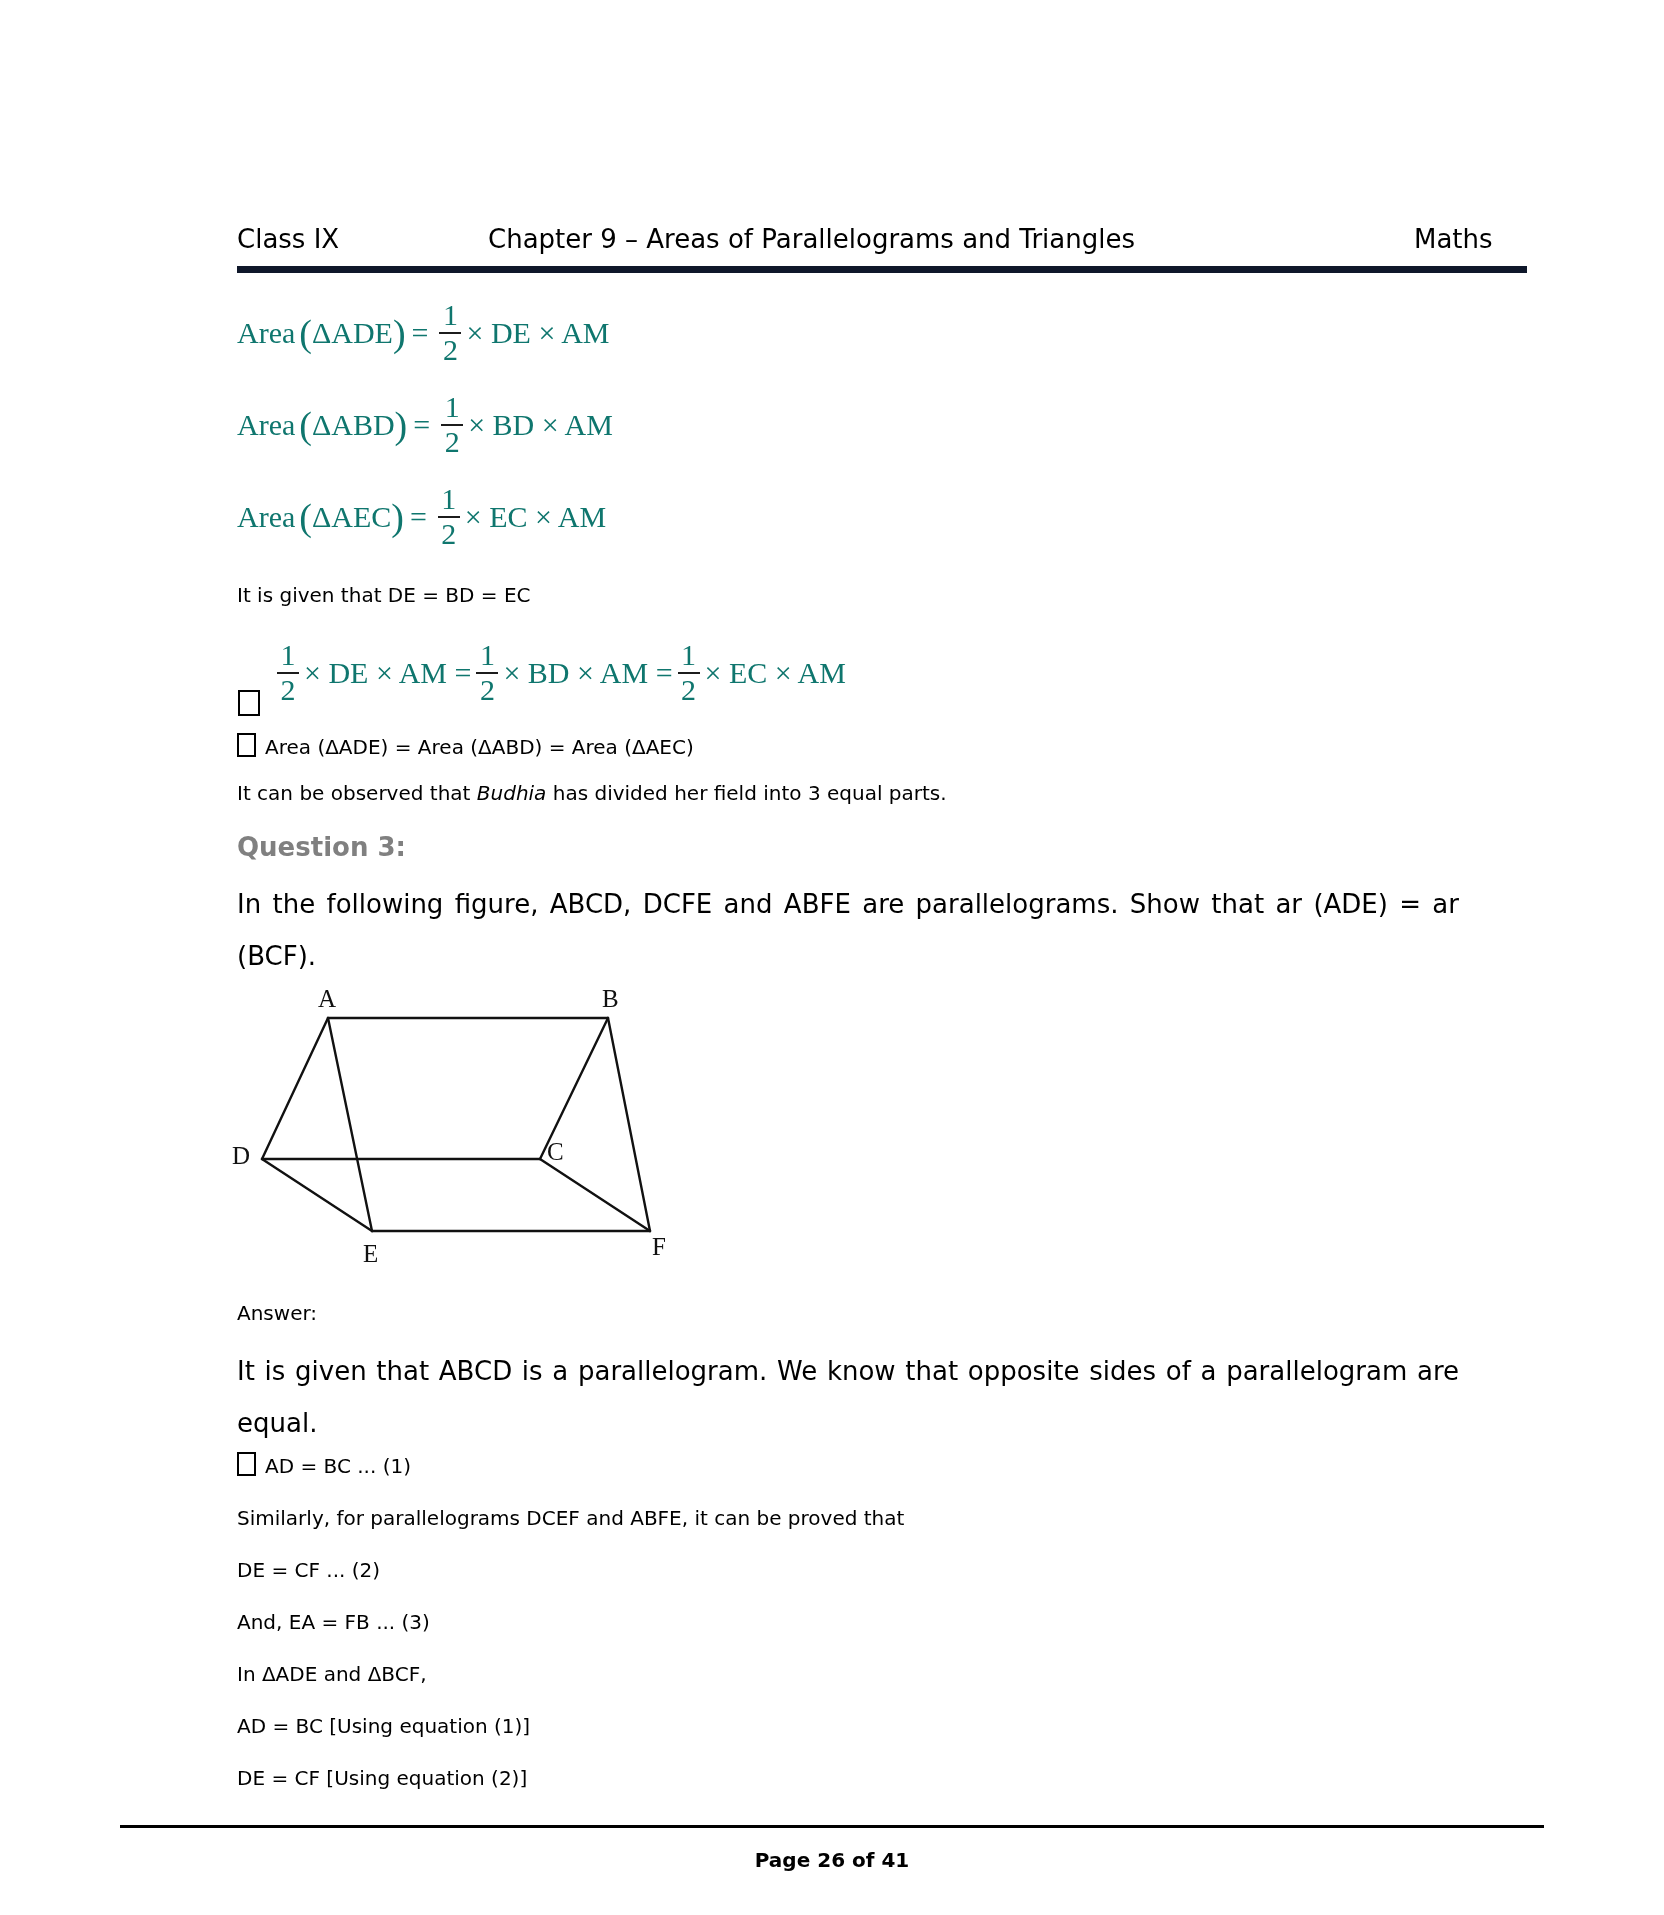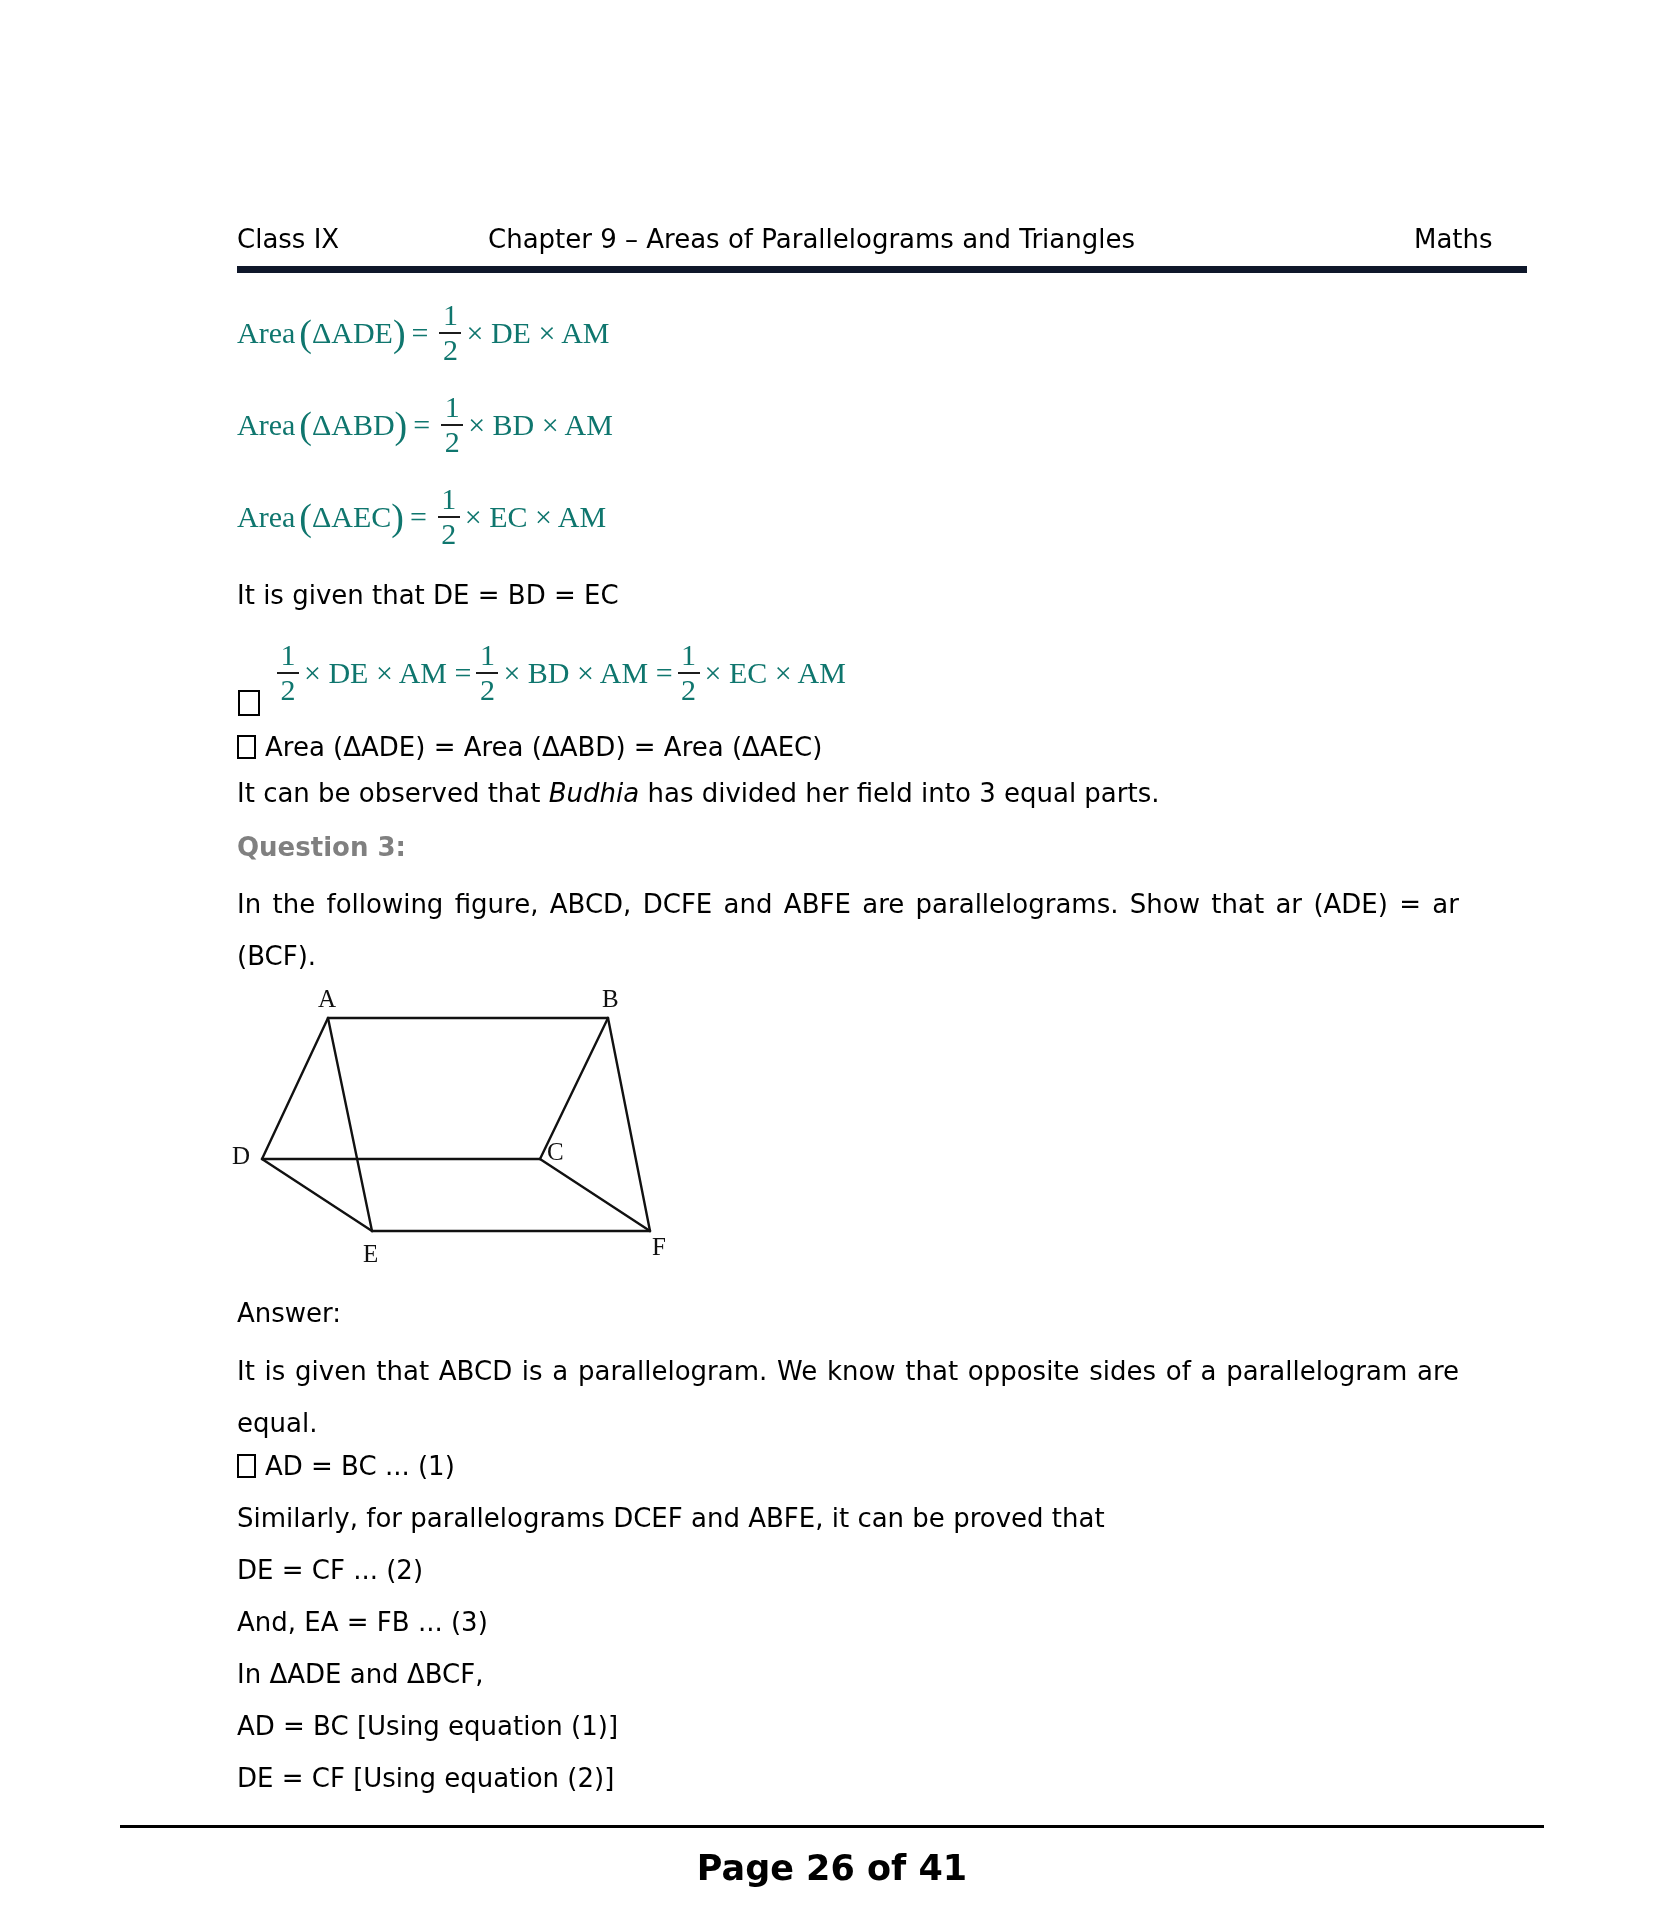--- a/index.html
+++ b/index.html
@@ -77,21 +77,21 @@
     line-height: 34px;
     white-space: nowrap;
   }
   .hdr-class  { left: 0px; }
   .hdr-title  { left: 251px; }
   .hdr-subject{ left: 1177px; }
 
   
   .line {
     position: absolute;
-    font-size: 26px;
+    font-size: 20px;
     line-height: 34px;
     white-space: nowrap;
     z-index: 3;
   }
   .justified {
     position: absolute;
     font-size: 26px;
     line-height: 52px;
     z-index: 3;
     text-align: justify;
@@ -186,21 +186,21 @@
     height: 0;
     border-top: 3px solid #000;
     z-index: 3;
   }
   .footer-text {
     position: absolute;
     left: 0;
     top: 1848px;
     width: 1664px;
     text-align: center;
-    font-size: 35px;
+    font-size: 20px;
     font-weight: bold;
     z-index: 3;
   }
 </style>
 </head>
 <body>
 
 <div class="page">
 
 

